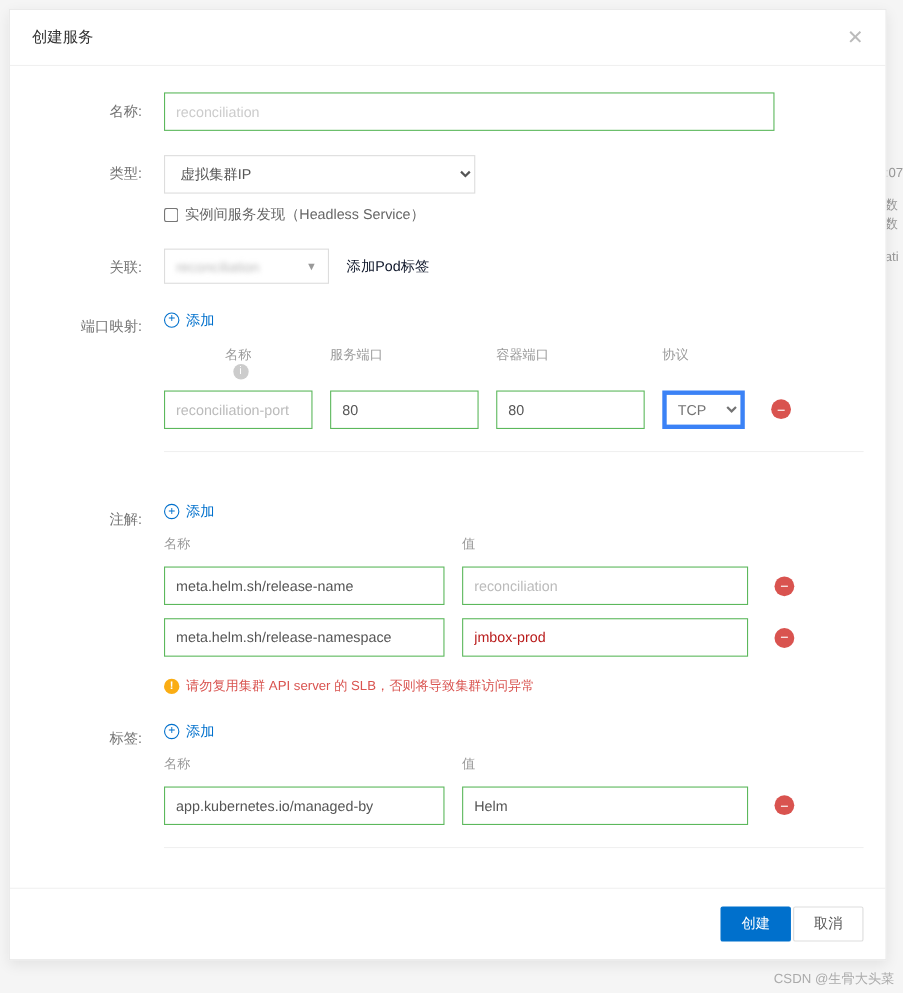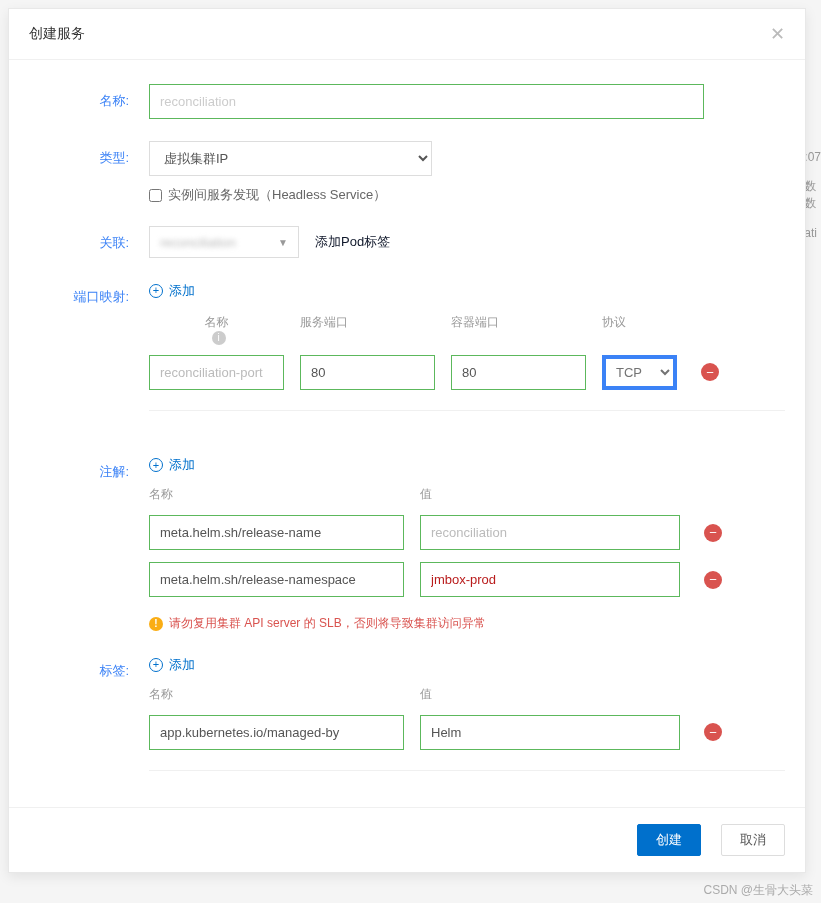--- a/index.html
+++ b/index.html
@@ -4,21 +4,21 @@
 <style>
 * { box-sizing: border-box; margin: 0; padding: 0; font-family: -apple-system, BlinkMacSystemFont, "PingFang SC", "Microsoft YaHei", sans-serif; }
 body { background: #f5f5f5; width: 821px; height: 903px; position: relative; }
 .background-content { position: absolute; right: 0; top: 150px; color: #999; font-size: 12px; }
 .modal { position: absolute; left: 8px; top: 8px; width: 798px; height: 865px; background: #fff; border: 1px solid #e8e8e8; box-shadow: 0 4px 12px rgba(0,0,0,0.08); display: flex; flex-direction: column; }
 .modal-header { display: flex; align-items: center; justify-content: space-between; padding: 14px 20px; border-bottom: 1px solid #f0f0f0; }
 .modal-title { font-size: 14px; color: #333; text-align: right; }
 .close-btn { font-size: 18px; color: #bbb; cursor: pointer; background: none; border: none; }
 .modal-body { flex: 1; overflow-y: auto; padding: 24px 20px 10px 20px; }
 .form-row { display: flex; margin-bottom: 22px; }
-.form-label { width: 120px; text-align: right; color: #3b82f6; font-size: 13px; padding-right: 20px; padding-top: 8px; flex-shrink: 0; }
+.form-label { width: 120px; text-align: right; color: #737373; font-size: 13px; padding-right: 20px; padding-top: 8px; flex-shrink: 0; }
 .form-content { flex: 1; }
 .input-text { width: 555px; height: 35px; border: 1px solid #5cb85c; padding: 0 10px; font-size: 13px; color: #555; outline: none; }
 .input-text.small { width: 135px; }
 .input-text.kvname { width: 255px; }
 .input-text.kvvalue { width: 260px; }
 .select-box { width: 283px; height: 35px; border: 1px solid #ddd; padding: 0 10px; font-size: 13px; background: #fff; color: #555; }
 .select-small { width: 75px; height: 35px; border: 4px solid #3b82f6; padding: 0 6px; font-size: 13px; background: #fff; color: #737373; }
 .checkbox-row { display: flex; align-items: center; margin-top: 10px; font-size: 13px; color: #666; gap: 6px; }
 .dropdown-like { width: 150px; height: 32px; border: 1px solid #ddd; display: inline-flex; align-items: center; padding: 0 10px; font-size: 13px; color: #999; background: #fff; }
 .dropdown-like .caret { margin-left: auto; font-size: 10px; }
@@ -34,21 +34,21 @@
 .port-row { display: flex; gap: 16px; align-items: center; margin-top: 10px; margin-bottom: 20px; }
 .remove-icon { width: 18px; height: 18px; border-radius: 50%; background: #d9534f; color: #fff; display: inline-flex; align-items: center; justify-content: center; font-size: 13px; cursor: pointer; margin-left: 8px; flex-shrink: 0; }
 .kv-header { display: flex; gap: 16px; margin-top: 12px; }
 .kv-header .th.k { width: 255px; }
 .kv-header .th.v { width: 260px; }
 .kv-row { display: flex; gap: 16px; align-items: center; margin-top: 12px; }
 .warning { display: flex; align-items: center; gap: 6px; margin-top: 18px; font-size: 12px; color: #d9534f; }
 .warn-icon { width: 14px; height: 14px; border-radius: 50%; background: #faad14; color: #fff; display: inline-flex; align-items: center; justify-content: center; font-size: 10px; font-weight: bold; }
 .info-icon { width: 14px; height: 14px; border-radius: 50%; background: #ccc; color: #fff; display: inline-flex; align-items: center; justify-content: center; font-size: 10px; margin-left: 4px; }
 .divider { border-bottom: 1px solid #f0f0f0; margin: 8px 0 22px 0; }
-.modal-footer { display: flex; justify-content: flex-end; gap: 20px; padding: 16px 20px; border-top: 1px solid #f0f0f0; }
+.modal-footer { display: flex; justify-content: flex-end; gap: 2px; padding: 16px 20px; border-top: 1px solid #f0f0f0; }
 .btn { height: 32px; padding: 0 18px; font-size: 13px; border-radius: 2px; cursor: pointer; }
 .btn-primary { background: #0070cc; color: #fff; border: 1px solid #0070cc; }
 .btn-default { background: #fff; color: #555; border: 1px solid #ddd; }
 .watermark { position: absolute; right: 8px; bottom: 4px; font-size: 12px; color: rgba(120,120,120,0.6); }
 .blurred { filter: blur(2.5px); color: #bbb; display: inline-block; }
 </style>
 </head>
 <body>
 
 <div class="background-content">

